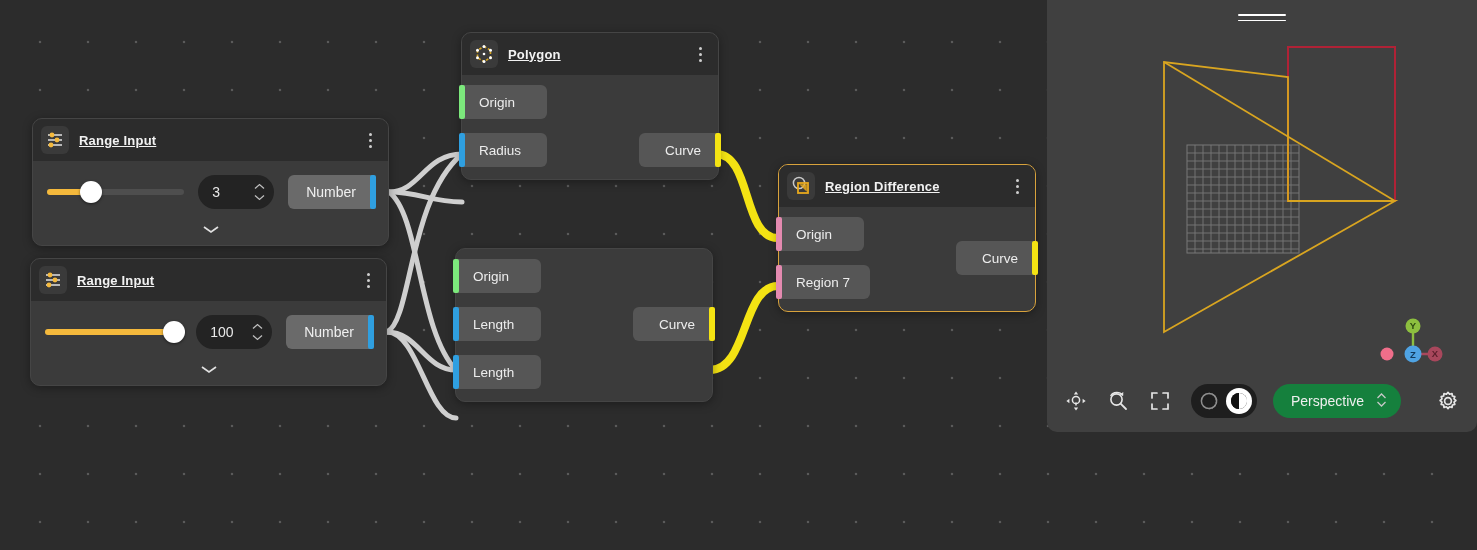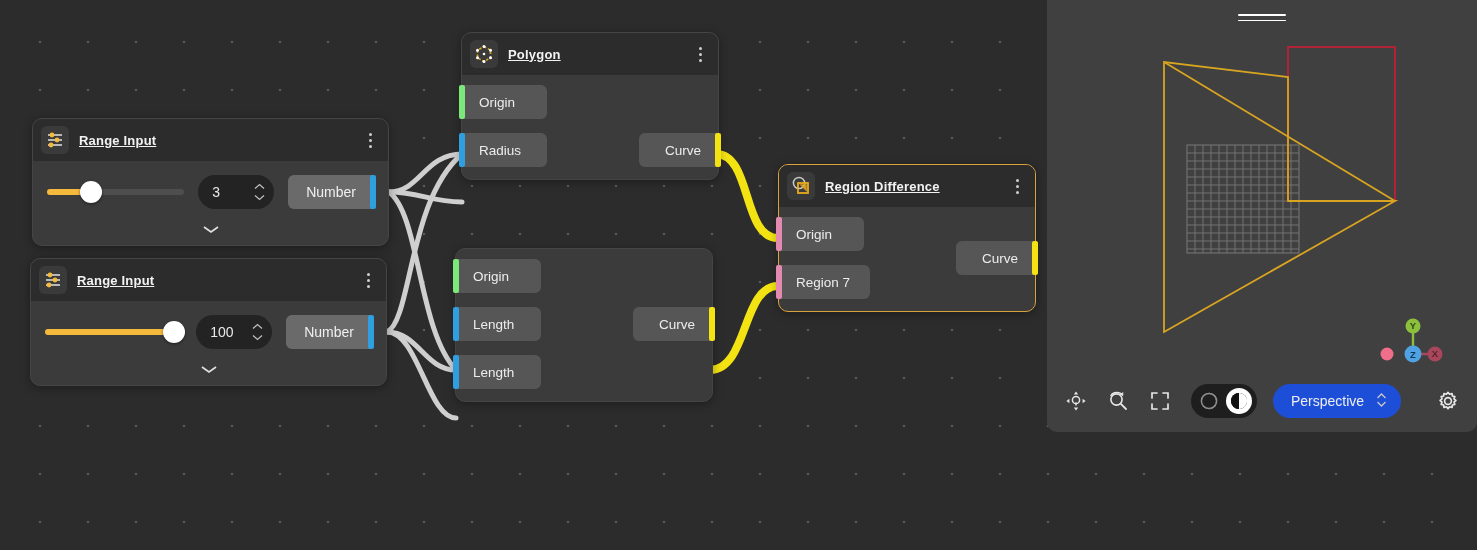--- a/index.html
+++ b/index.html
@@ -165,21 +165,21 @@
   .shade-group {
     display: flex; align-items: center; gap: 4px;
     background: #1e1e1e; border-radius: 18px; height: 34px; padding: 0 5px;
     margin-left: 2px;
   }
   .shade-btn { width: 26px; height: 26px; border-radius: 50%; display: flex; align-items: center; justify-content: center; cursor: pointer; }
   .shade-btn.active { background: #fff; }
 
   .vp-select {
     display: flex; align-items: center; justify-content: space-between;
-    background: #1d4ed8; border-radius: 18px; height: 34px;
+    background: #15803d; border-radius: 18px; height: 34px;
     padding: 0 14px 0 18px; min-width: 124px; gap: 12px;
     color: #efefef; font-size: 14px; cursor: pointer;
   }
   .vp-gear { margin-left: auto; }
 
   
   .gizmo { position: absolute; right: 34px; bottom: 60px; width: 70px; height: 58px; }
   .ax-label { font-size: 9.5px; font-weight: bold; font-family: "Liberation Sans", sans-serif; }
 </style>
 </head>

